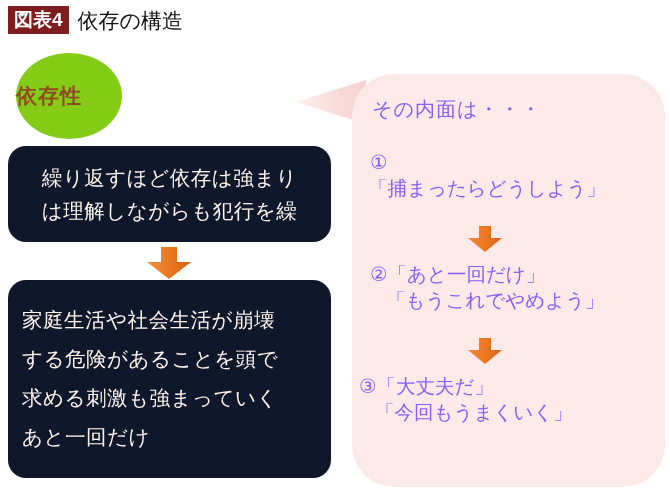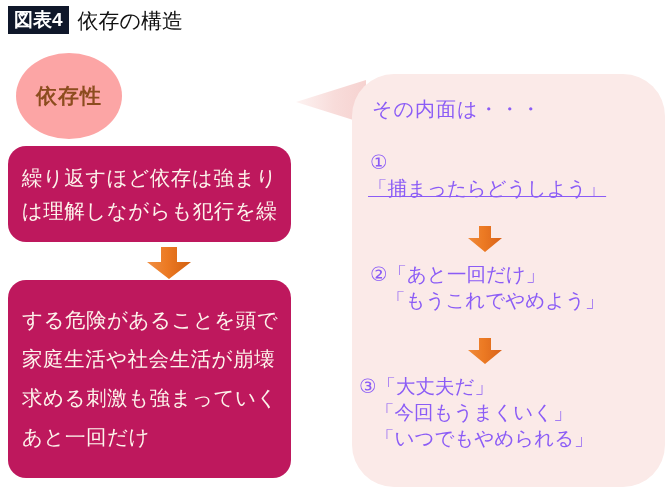--- a/index.html
+++ b/index.html
@@ -19,21 +19,21 @@
   
   #header {
     position: absolute;
     left: 8px;
     top: 6px;
     display: flex;
     align-items: center;
     gap: 9px;
   }
   #figure-badge {
-    background: #0f172a;
+    background: #7f1d1d;
     color: #ffffff;
     font-size: 19px;
     font-weight: bold;
     line-height: 1;
     padding: 4px 6px 5px 6px;
     letter-spacing: 0px;
     white-space: nowrap;
   }
   #page-title {
     color: #111111;
@@ -44,39 +44,38 @@
   }
 
   
   #dependency-circle {
     position: absolute;
     left: 16px;
     top: 53px;
     width: 106px;
     height: 86px;
     border-radius: 50%;
-    background: #fca5a5;
+    background: #84cc16;
     display: flex;
     align-items: center;
-    justify-content: center;
   }
   #dependency-circle .label {
     color: #8C4C1E;
     font-size: 21px;
     font-weight: bold;
     letter-spacing: 1px;
     white-space: nowrap;
   }
 
   .orange-box {
     position: absolute;
     left: 8px;
-    width: 283px;
+    width: 323px;
     box-sizing: border-box;
-    background: #be185d;
+    background: #0f172a;
     border-radius: 18px;
     color: #FDF4EC;
     font-size: 20.5px;
     letter-spacing: 0.5px;
     display: flex;
     flex-direction: column;
     justify-content: center;
   }
   .orange-box .line {
     text-align: center;
@@ -146,21 +145,21 @@
     top: 96px;
     font-size: 20px;
     letter-spacing: 1px;
   }
   #item-1 { left: 370px; top: 150px; }
   #item-2 { left: 370px; top: 262px; }
   #item-3 { left: 359px; top: 374px; }
 
   .item-num { display: block; }
   .item-quote { display: block; }
-  #item-1 .item-quote { margin-left: -2px; text-decoration: underline; }
+  #item-1 .item-quote { margin-left: -2px; }
   .quote-indent { display: block; margin-left: 16px; }
 </style>
 </head>
 <body>
 
 <div id="header">
   <span id="figure-badge">図表4</span>
   <span id="page-title">依存の構造</span>
 </div>
 
@@ -207,21 +206,20 @@
       <stop offset="45%" stop-color="#EC7A23"></stop>
       <stop offset="100%" stop-color="#D9631A"></stop>
     </linearGradient>
   </defs>
   <polygon points="11,0 23,0 23,12 34,12 17,26 0,12 11,12" fill="url(#ag2)"></polygon>
 </svg>
 
 <div class="panel-text" id="item-3">
   <span>③</span><span>「大丈夫だ」</span>
   <span class="quote-indent">「今回もうまくいく」</span>
-  <span class="quote-indent">「いつでもやめられる」</span>
 </div>
 
 <div id="dependency-circle">
   <span class="label">依存性</span>
 </div>
 
 <div class="orange-box" id="box-repeat">
   <span class="line">繰り返すほど依存は強まり</span>
   <span class="line">は理解しながらも犯行を繰</span>
 </div>
@@ -231,17 +229,17 @@
     <linearGradient id="ag3" x1="0" y1="0" x2="1" y2="0">
       <stop offset="0%" stop-color="#F09045"></stop>
       <stop offset="45%" stop-color="#EC7A23"></stop>
       <stop offset="100%" stop-color="#D2600F"></stop>
     </linearGradient>
   </defs>
   <polygon points="14,0 30,0 30,15 44,15 22,32 0,15 14,15" fill="url(#ag3)"></polygon>
 </svg>
 
 <div class="orange-box" id="box-collapse">
+  <span class="line">家庭生活や社会生活が崩壊</span>
   <span class="line">する危険があることを頭で</span>
-  <span class="line">家庭生活や社会生活が崩壊</span>
   <span class="line">求める刺激も強まっていく</span>
   <span class="line">あと一回だけ</span>
 </div>
 
 </body></html>

